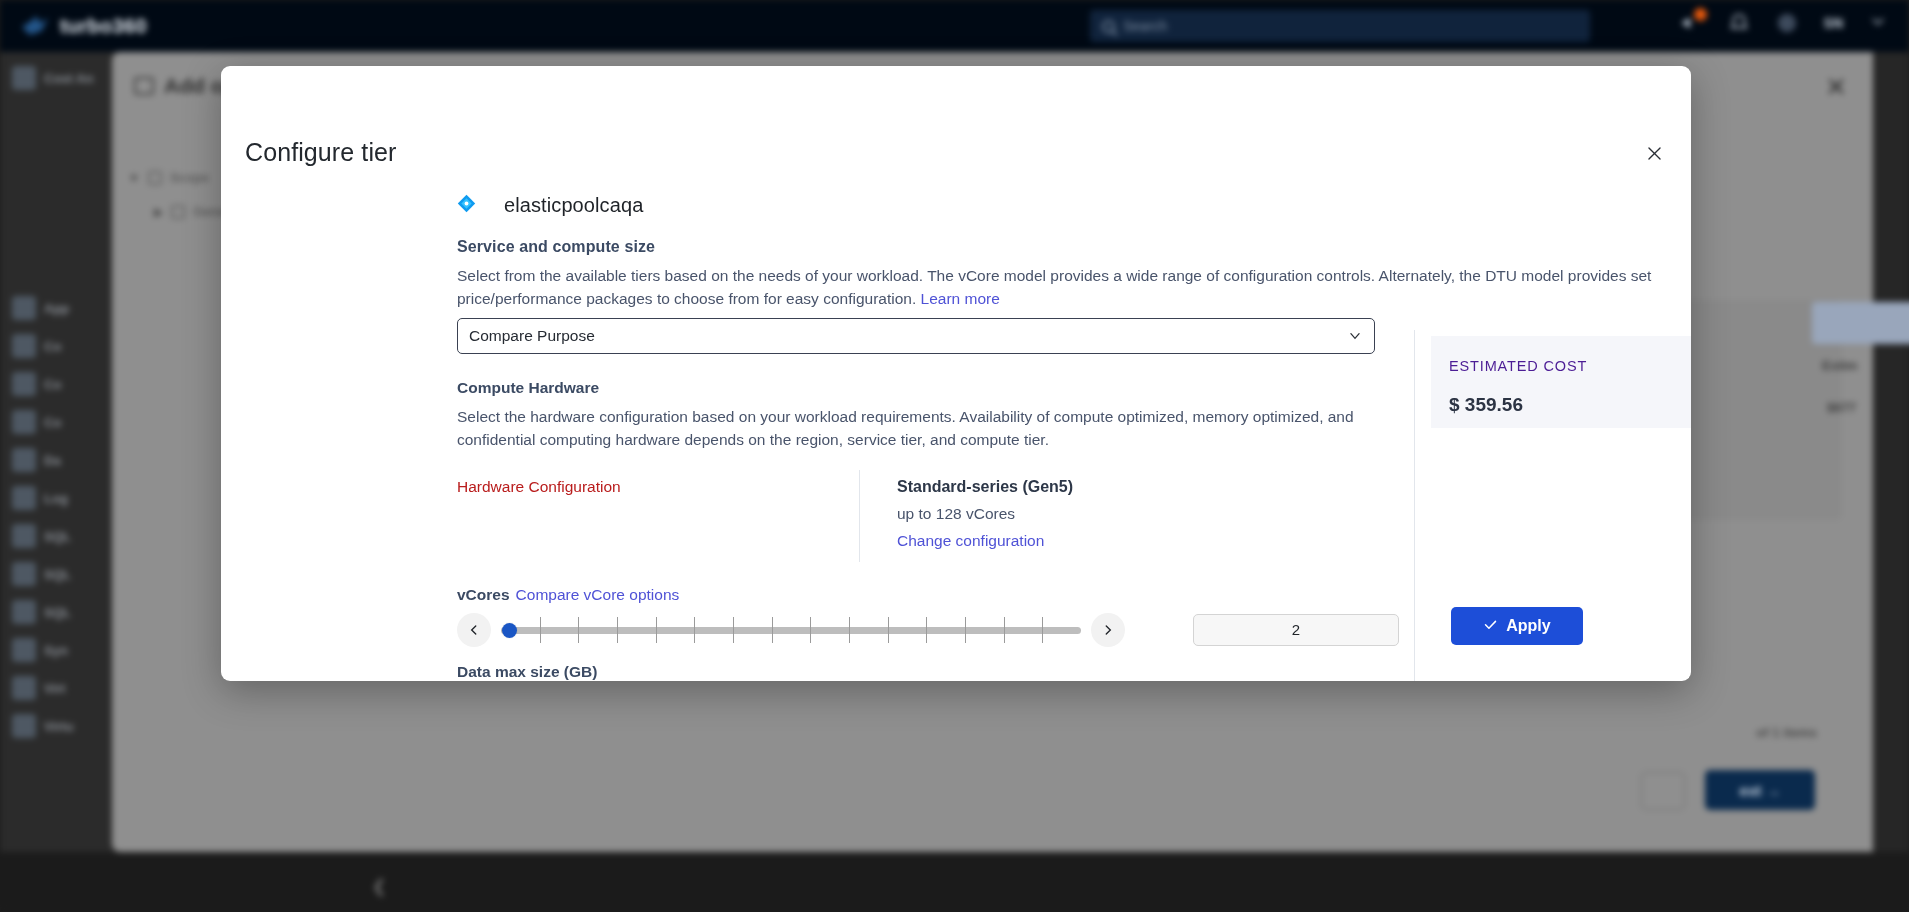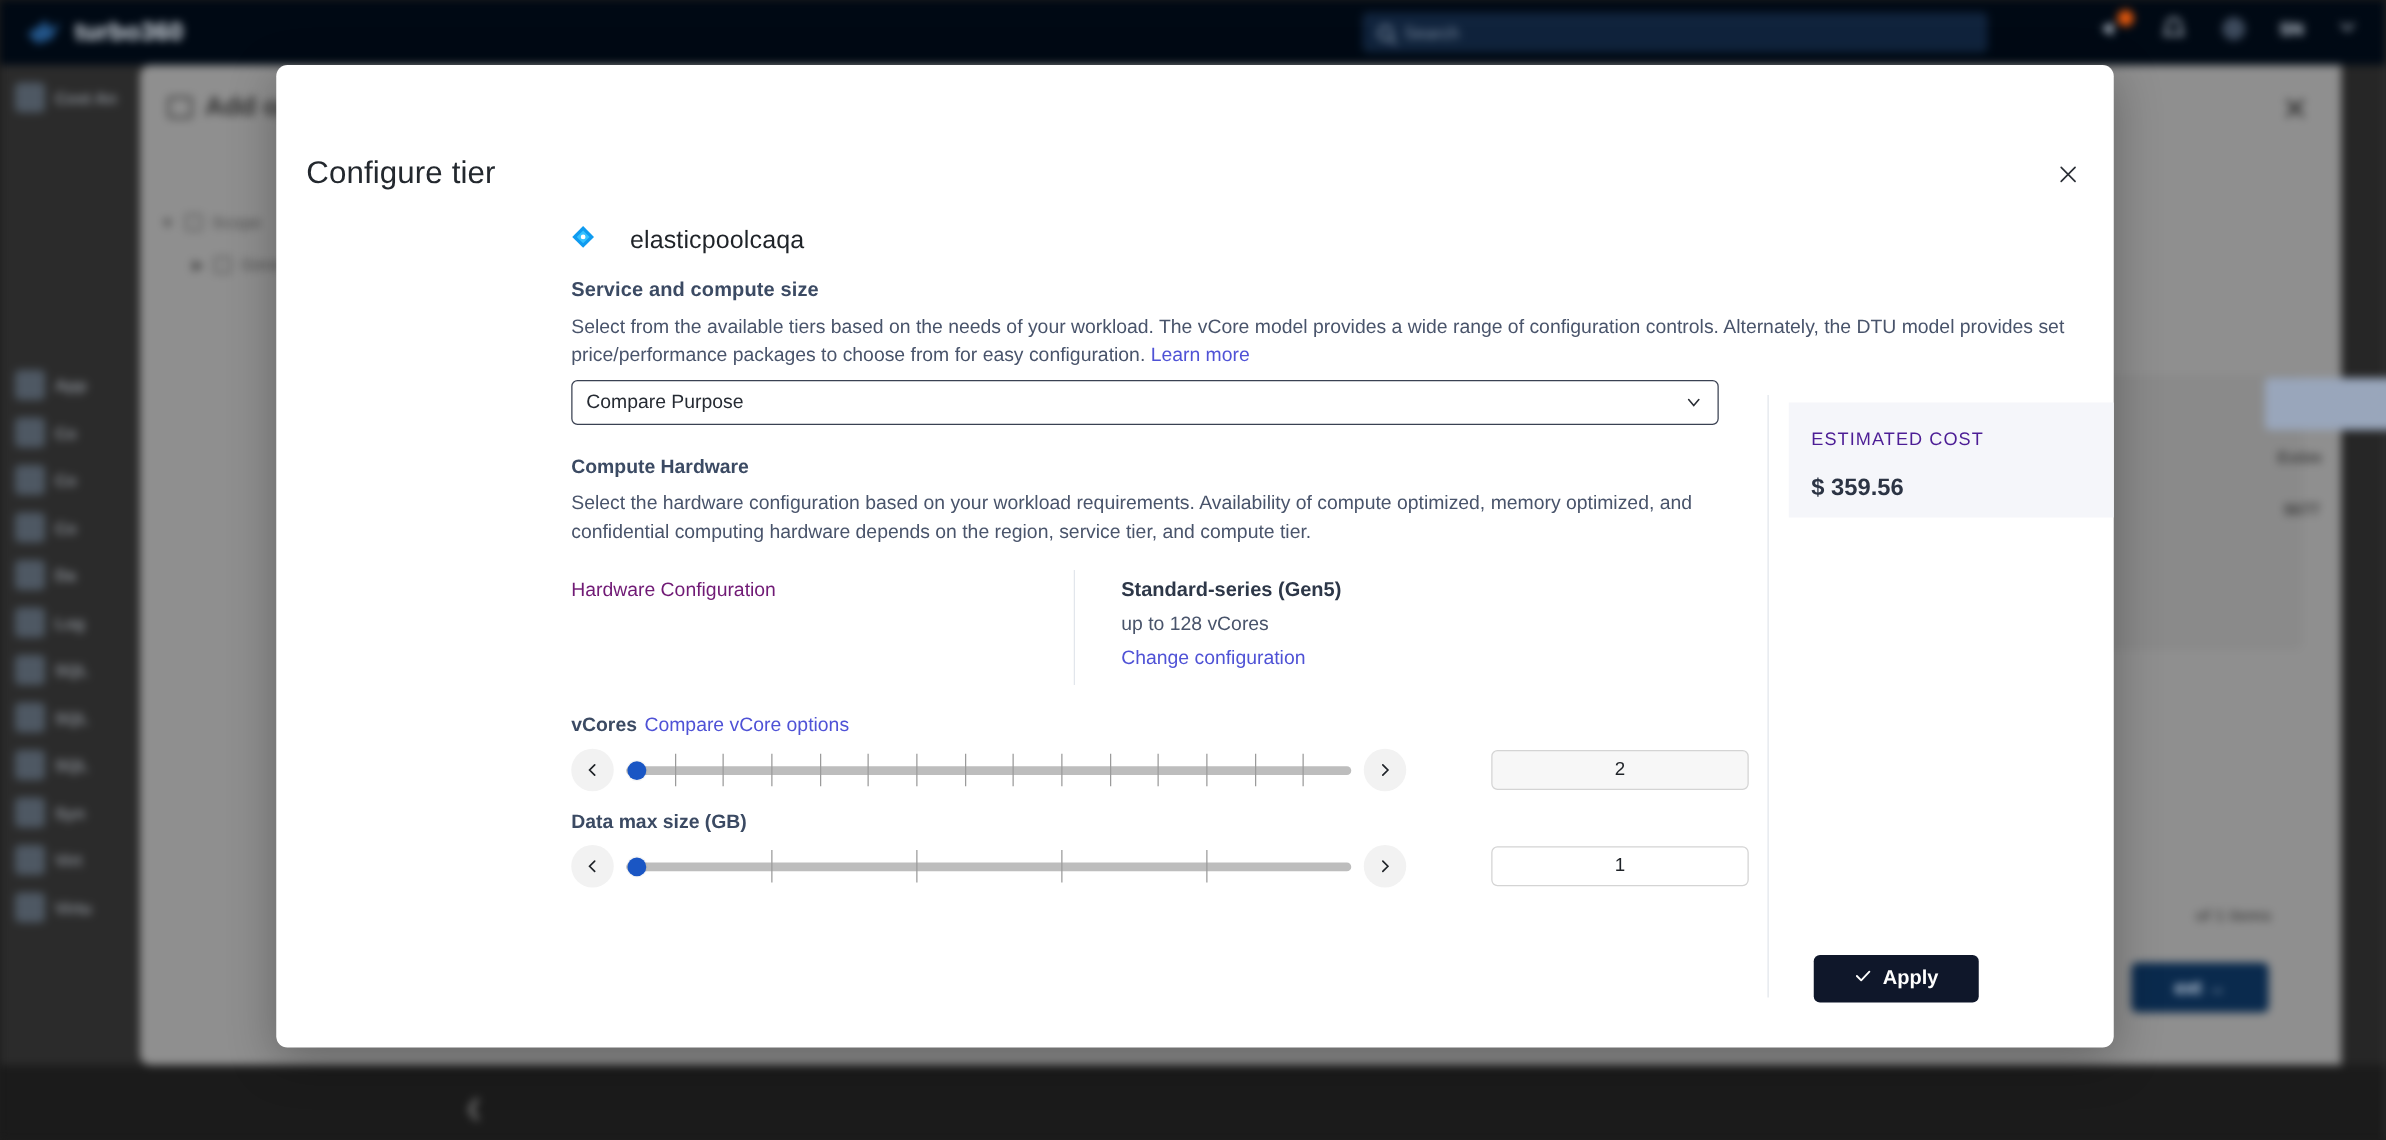--- a/index.html
+++ b/index.html
@@ -109,21 +109,21 @@
   .rail-sidebar-items { position: absolute; left: 0; top: 230px; }
 
   #bottombar {
     position: absolute; left: 0; bottom: 0; width: 1909px; height: 60px;
     background: #1b1b1b;
   }
   .bb-chev { position: absolute; left: 372px; top: 24px; color: #7b7b7b; font-size: 17px; }
 
   
   #modal {
-    position: absolute; left: 221px; top: 52px; width: 1470px; height: 786px;
+    position: absolute; left: 221px; top: 66px; width: 1470px; height: 615px;
     background: #ffffff; border-radius: 9px;
     box-shadow: 0 10px 38px rgba(0,0,0,.30);
     overflow: hidden;
   }
   .modal-title {
     position: absolute; left: 24px; top: 72px; font-size: 25px; color: #23282e;
     font-weight: 400; letter-spacing: .1px;
   }
   .modal-close {
     position: absolute; right: 22px; top: 72px; width: 30px; height: 30px;
@@ -182,21 +182,21 @@
     position: absolute; left: 18px; top: 22px;
     font-size: 14.5px; color: #4c1d95; letter-spacing: .85px;
   }
   .cost-value {
     position: absolute; left: 18px; top: 58px;
     font-size: 19px; font-weight: 700; color: #2c3444;
   }
 
   
   .hw-grid { position: relative; margin-top: 26px; height: 92px; }
-  .hw-left { position: absolute; left: 0; top: 0; font-size: 15.5px; color: #701a75; text-align: center; }
+  .hw-left { position: absolute; left: 0; top: 0; font-size: 15.5px; color: #b91c1c; text-align: center; }
   .hw-vdiv { position: absolute; left: 402px; top: -8px; width: 1px; height: 92px; background: #e2e6ec; }
   .hw-right { position: absolute; left: 440px; top: 0; }
   .hw-title { font-size: 16px; font-weight: 700; color: #2d3748; }
   .hw-sub { margin-top: 9px; font-size: 15.5px; color: #49546b; }
   .hw-link { margin-top: 9px; font-size: 15.5px; }
 
   
   .slider-block { margin-top: 16px; }
   .slider-title { font-size: 15.5px; font-weight: 700; color: #3b4a63; }
   .slider-title .lnk { font-weight: 400; margin-left: 6px; }
@@ -237,21 +237,21 @@
   }
   .num-box.plain { background: #ffffff; }
 
   
   #modal-footer {
     position: absolute; left: 0; right: 0; bottom: 0; height: 86px;
   }
   .apply-btn {
     position: absolute; right: 108px; top: 12px;
     width: 132px; height: 38px;
-    background: #0f172a; border: none; border-radius: 5px;
+    background: #1d4ed8; border: none; border-radius: 5px;
     color: #fff; font-size: 16px; font-weight: 600;
     display: flex; align-items: center; justify-content: center; gap: 8px;
     cursor: pointer;
     font-family: "Liberation Sans", sans-serif;
   }
 </style>
 </head>
 <body>
 
 <div id="backdrop">

